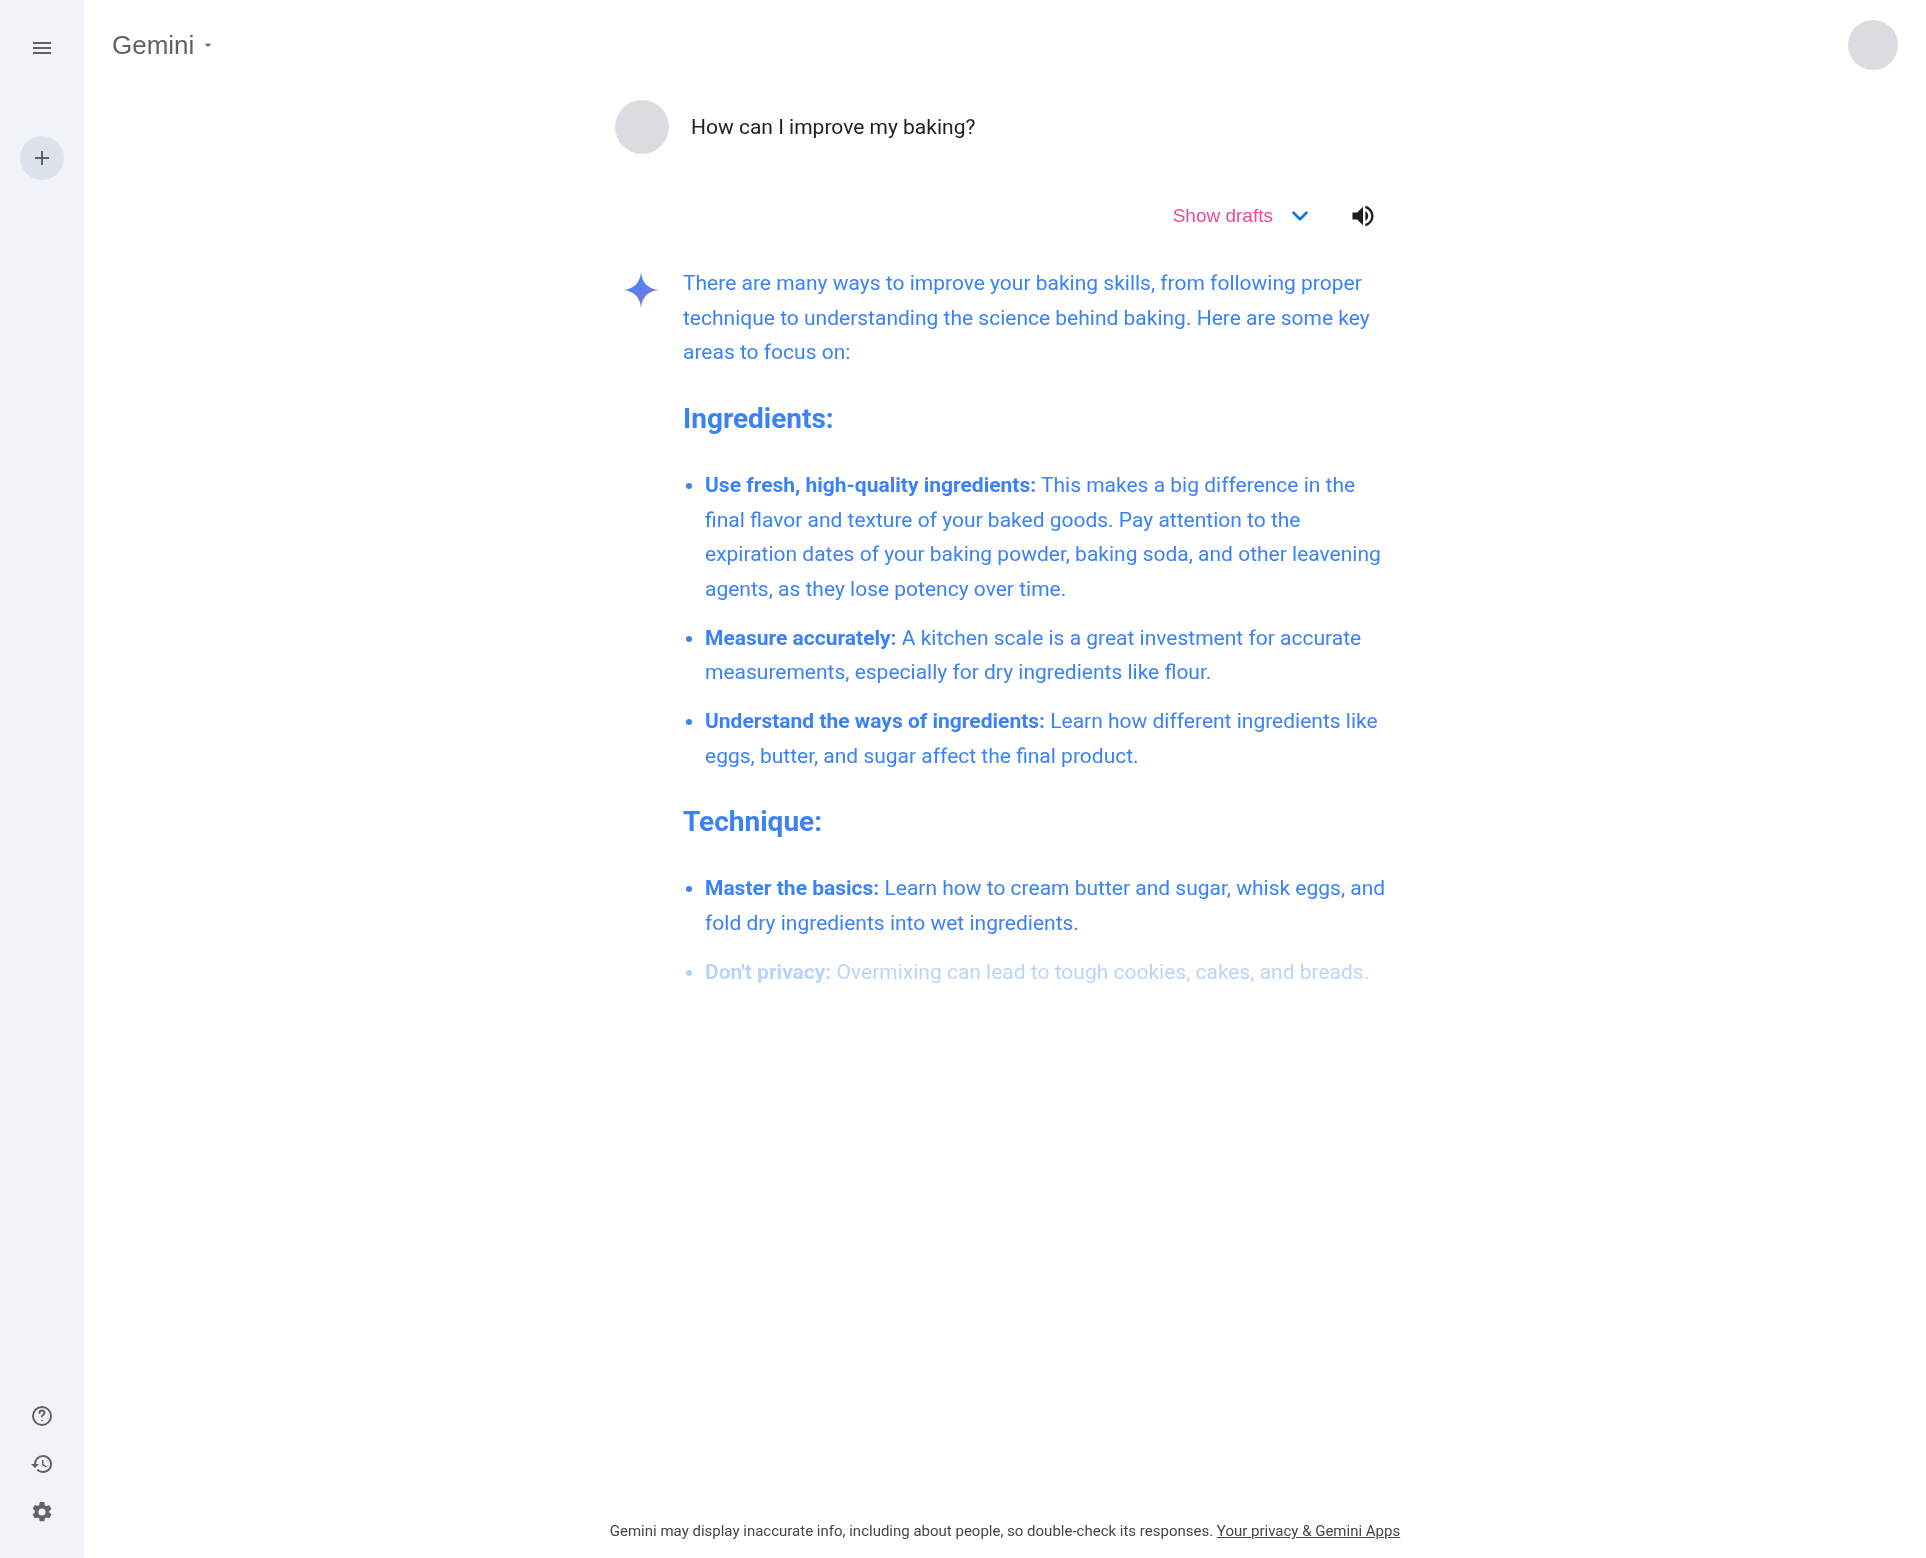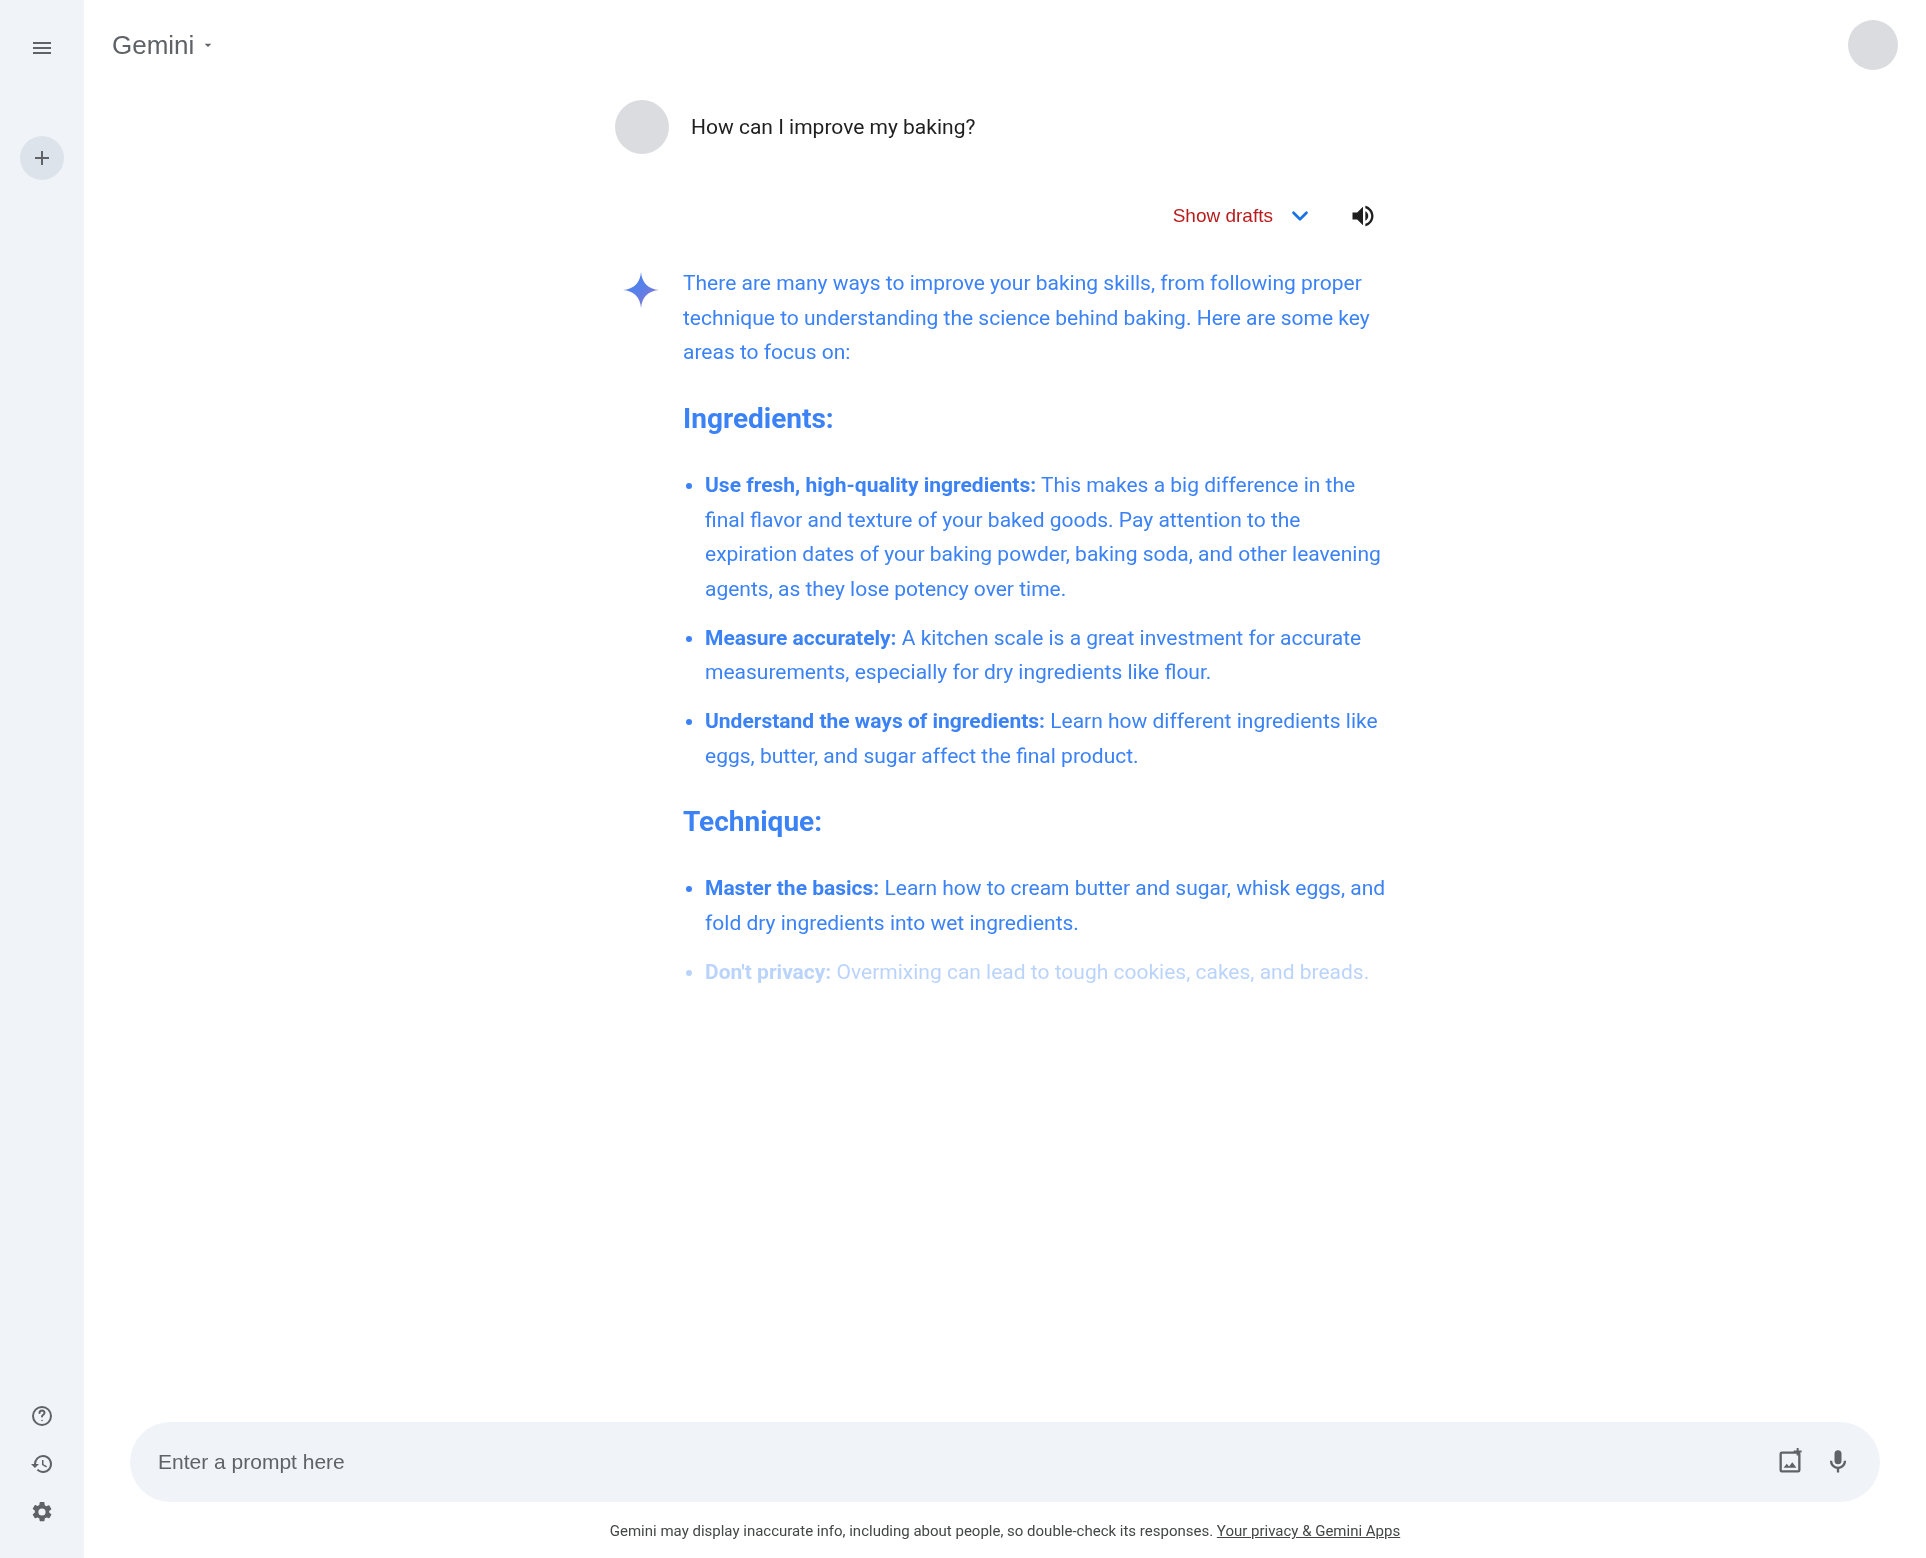--- a/index.html
+++ b/index.html
@@ -72,21 +72,21 @@
       width: 54px; height: 54px; border-radius: 50%; background: #dadce0; flex-shrink: 0;
     }
     .user-text { font-size: 21px; color: #1f1f1f; }
     .actions-row {
       display: flex; align-items: center; justify-content: flex-end;
       gap: 28px; margin-bottom: 28px; padding-right: 10px;
     }
     .show-drafts {
       display: flex; align-items: center; gap: 14px;
       background: transparent; border: none; cursor: pointer;
-      font-size: 19px; color: #b91c1c;
+      font-size: 19px; color: #ec4899;
     }
     .speaker-btn {
       width: 44px; height: 44px; display: flex; align-items: center; justify-content: center;
       background: transparent; border: none; cursor: pointer; border-radius: 50%;
     }
     .response-row { display: flex; gap: 22px; align-items: flex-start; }
     .spark-icon { width: 40px; height: 40px; flex-shrink: 0; margin-top: 4px; margin-left: 6px; }
     .response-body { flex: 1; font-size: 21px; line-height: 1.65; color: #3b82f6; }
     .response-body p { margin-bottom: 26px; }
     .section-heading { font-weight: 700; font-size: 28px; margin-bottom: 26px; }
@@ -226,34 +226,18 @@
                 <li class="faded-li"><strong>Don't privacy:</strong><span> Overmixing can lead to tough cookies, cakes, and breads.</span></li>
               </ul>
             </div>
 
           </div>
         </div>
       </div>
       <div class="fade-bottom"></div>
     </div>
 
-    <div class="input-area">
-      <div class="input-box">
-        <input class="input-field" type="text" placeholder="Enter a prompt here" style="">
-        <button class="input-icon-btn">
-          <svg width="28" height="28" viewBox="0 0 24 24" fill="#5f6368">
-              <path d="M19 3H5a2 2 0 00-2 2v14a2 2 0 002 2h14a2 2 0 002-2V5a2 2 0 00-2-2zm0 16H5V5h14v14zm-5.04-6.71l-2.75 3.54-1.96-2.36L6.5 17h11l-3.54-4.71z"></path>
-              <path d="M17 2h2v3h3v2h-3v3h-2V7h-3V5h3z" transform="translate(-1,-3) scale(0.85) translate(5 1)"></path>
-            </svg>
-        </button>
-        <button class="input-icon-btn">
-          <svg width="28" height="28" viewBox="0 0 24 24" fill="#5f6368">
-              <path d="M12 14a3 3 0 003-3V5a3 3 0 00-6 0v6a3 3 0 003 3zm5-3a5 5 0 01-10 0H5a7 7 0 006 6.92V21h2v-3.08A7 7 0 0019 11h-2z"></path>
-            </svg>
-        </button>
-      </div>
-    </div>
 
     <div class="footer-note">
       <span>Gemini may display inaccurate info, including about people, so double-check its responses. </span><a>Your privacy &amp; Gemini Apps</a>
     </div>
   </div>
 </div>
 
 </body></html>

